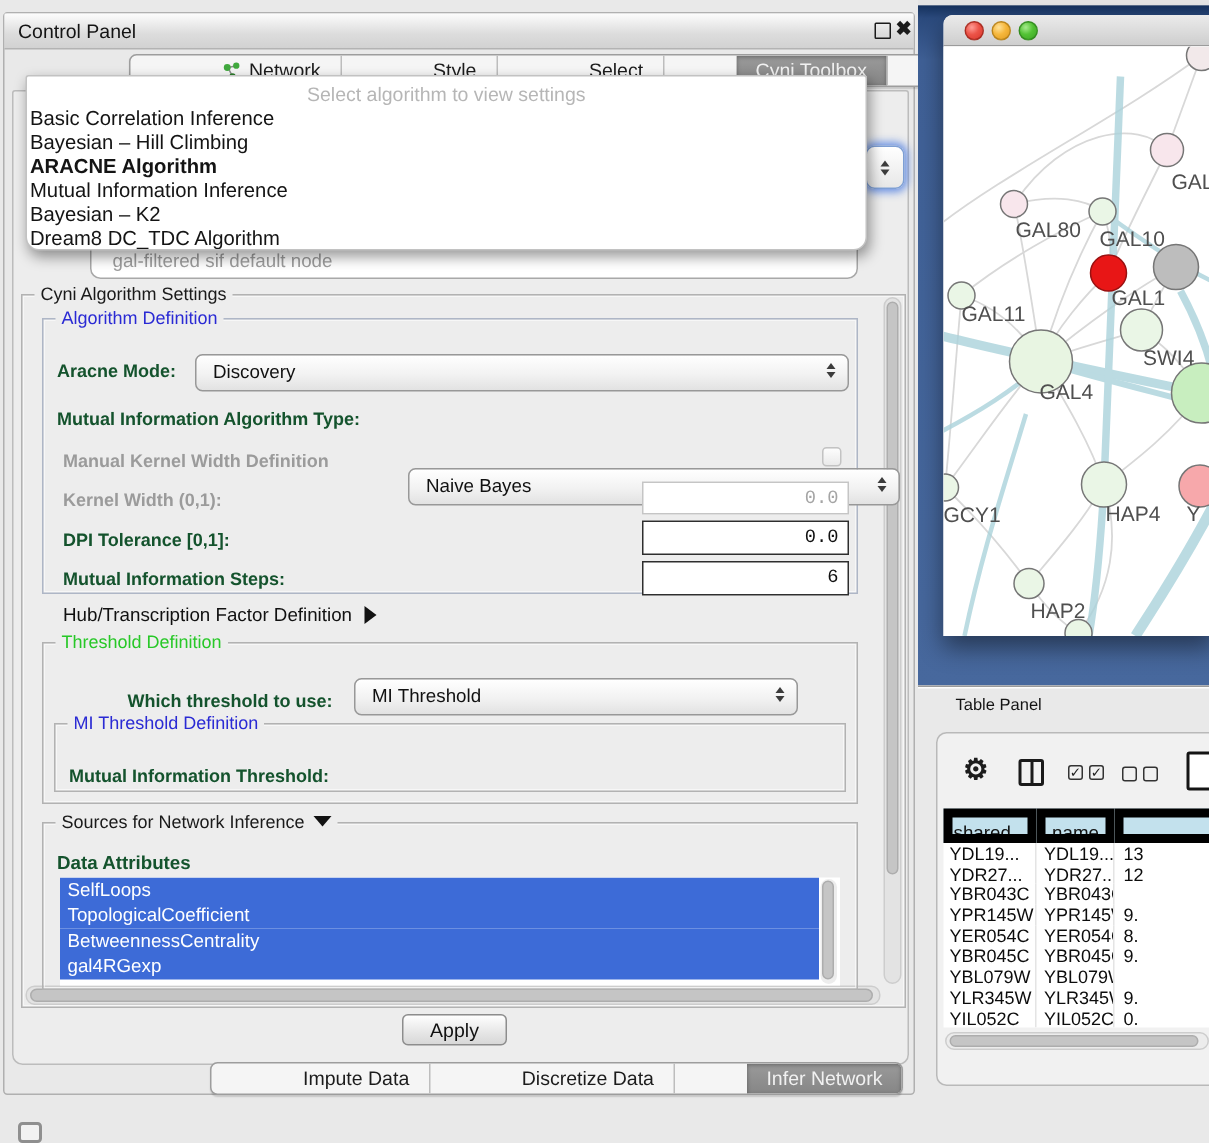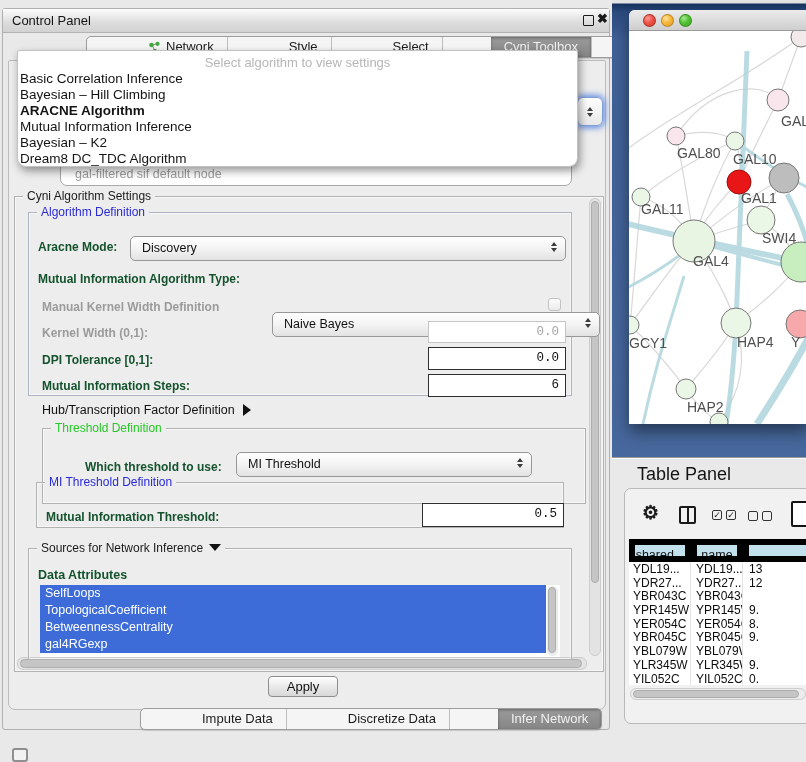--- a/index.html
+++ b/index.html
@@ -71,21 +71,21 @@
   .net-window { left:629px; top:10px; width:180px; height:414px; background:#fff; box-shadow:0 8px 16px rgba(0,0,0,.45); border-radius:6px 0 0 0; }
   .net-titlebar { left:629px; top:10px; width:180px; height:21px; background:linear-gradient(#ebebeb,#cecece); border-bottom:1px solid #9b9b9b; border-radius:6px 0 0 0; }
   .tl { position:absolute; width:13px; height:13px; border-radius:50%; top:14px; cursor:pointer; }
   .tl-red { left:643px; background:radial-gradient(circle at 35% 30%, #ff9d96, #ec5448 45%, #d8362c); border:1px solid rgba(140,30,20,.65); }
   .tl-yellow { left:661px; background:radial-gradient(circle at 35% 30%, #ffe29a, #f6b73c 45%, #e09c22); border:1px solid rgba(160,110,15,.65); }
   .tl-green { left:679px; background:radial-gradient(circle at 35% 30%, #a8eb8f, #52c234 45%, #3da424); border:1px solid rgba(40,120,25,.65); }
   .net-content { left:629px; top:31px; width:177px; height:393px; background:#fff; overflow:hidden; }
 
   
   .table-region { left:612px; top:457px; width:194px; height:305px; background:#e9e9e9; border-top:1px solid #9a9a9a; box-shadow:inset 0 1px 0 #fdfdfd; }
-  .tp-title { left:637px; top:464px; font-size:18px; color:#141414; }
+  .tp-title { left:637px; top:464px; font-size:11px; color:#141414; }
   .tp-frame { left:624px; top:488px; width:190px; height:236px; background:#f1f1f1; border:1px solid #b9b9b9; border-radius:7px; }
   .gear { left:642px; top:501px; font-size:19px; color:#1c1c1c; font-weight:bold; cursor:pointer; }
   .split-icon { left:679px; top:506px; width:17px; height:18px; border:2px solid #1a1a1a; border-radius:2px; cursor:pointer; }
   .split-icon::after { content:""; position:absolute; left:5.5px; top:0; width:2px; height:14px; background:#1a1a1a; }
   .cbx { position:absolute; width:10px; height:10px; border:1.6px solid #333; border-radius:2px; font-size:9px; line-height:8px; color:#222; text-align:center; cursor:pointer; }
   .doc-icon { left:791px; top:501px; width:20px; height:26px; border:2.5px solid #141414; border-radius:2px; background:#fff; cursor:pointer; }
 
   .th { position:absolute; top:539px; height:23px; background:#c3e1ed; border:6px solid #000000; font-size:12.5px; color:#111; text-align:center; line-height:21px; overflow:hidden; cursor:pointer; }
   .tbody { left:629px; top:562px; width:177px; height:123px; background:#fff; overflow:hidden; }
   .trow { display:flex; height:13.7px; font-size:12px; color:#0c0c0c; cursor:pointer; }
@@ -179,36 +179,35 @@
   <div class="field disabled" style="left:428px; top:321px; width:138px; height:22px;">0.0</div>
   <div class="lbl" style="left:42px; top:353px;">DPI Tolerance [0,1]:</div>
   <div class="field" style="left:428px; top:347px; width:138px; height:23px;">0.0</div>
   <div class="lbl" style="left:42px; top:379px;">Mutual Information Steps:</div>
   <div class="field" style="left:428px; top:374px; width:138px; height:23px;">6</div>
 
   <div class="abs" style="left:42px; top:403px; font-size:12.5px; color:#111;">
     <span>Hub/Transcription Factor Definition</span><span class="hub-arrow"></span>
   </div>
 
-  <div class="group" style="left:28px; top:428px; width:544px; height:76px;margin-left:14px;">
+  <div class="group" style="left:28px; top:428px; width:544px; height:108px;">
     <span class="group-title t-green">Threshold Definition</span>
   </div>
   <div class="lbl" style="left:85px; top:460px;">Which threshold to use:</div>
   <div class="combo" style="left:236px; top:452px; width:296px;">
     <span>MI Threshold</span>
     <span class="arrows">
         <span class="tri-up"></span>
         <span class="tri-dn"></span>
       </span>
   </div>
   <div class="group" style="left:36px; top:482px; width:528px; height:46px;">
     <span class="group-title t-blue">MI Threshold Definition</span>
   </div>
   <div class="lbl" style="left:46px; top:510px;">Mutual Information Threshold:</div>
-  <div class="field" style="left:422px; top:503px; width:142px; height:24px;">0.5</div>
 
   <div class="group" style="left:28px; top:548px; width:544px; height:112px;">
     <span class="group-title"><span>Sources for Network Inference</span><span class="down-arrow"></span></span>
   </div>
   <div class="lbl" style="left:38px; top:568px; font-size:12.5px;">Data Attributes</div>
   <div class="attr-list" style="left:40px; top:585px; width:520px; height:72px;" id="attr-list">
       <div class="attr-item">SelfLoops</div>
       <div class="attr-item">TopologicalCoefficient</div>
       <div class="attr-item">BetweennessCentrality</div>
       <div class="attr-item">gal4RGexp</div>

